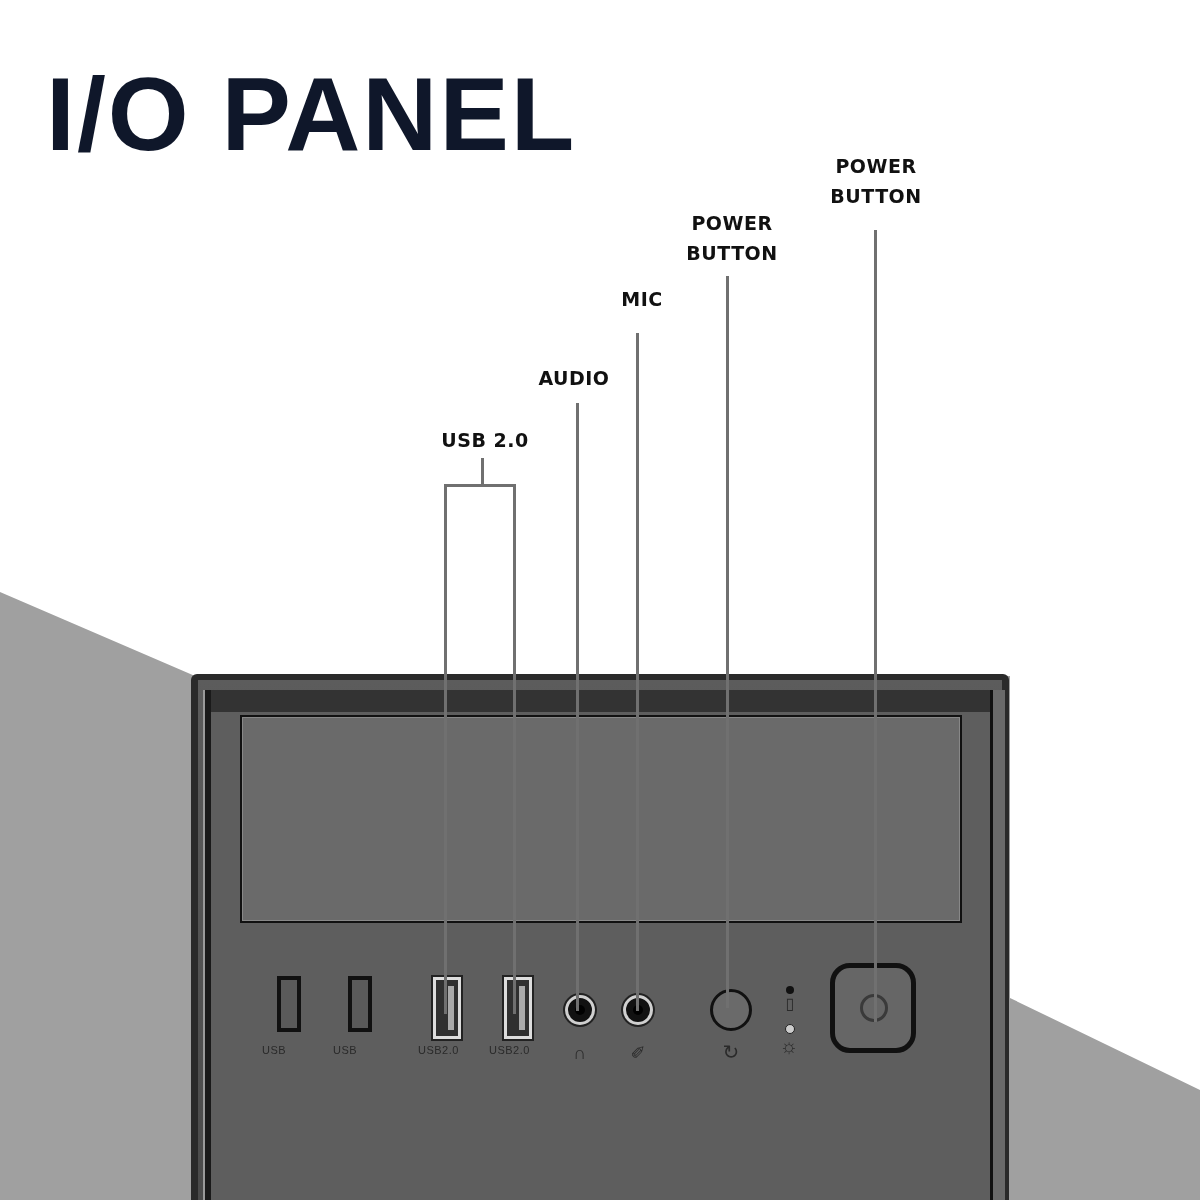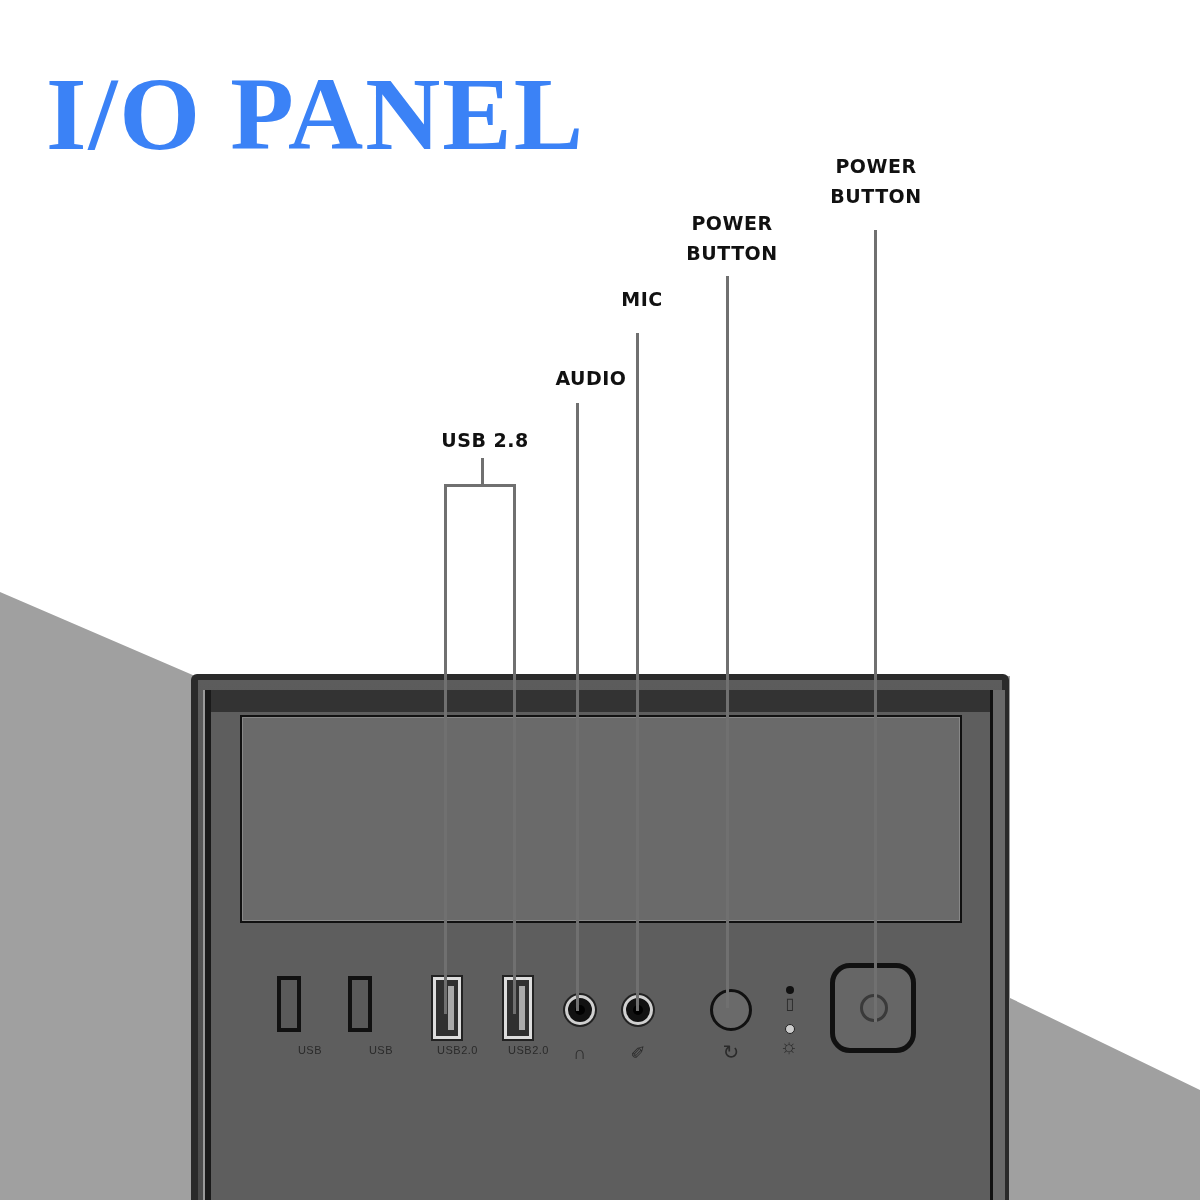--- a/index.html
+++ b/index.html
@@ -1,54 +1,54 @@
 <!DOCTYPE html>
 <html><head>
 <meta charset="utf-8">
 <style>
   html,body{margin:0;padding:0;}
   body{width:1200px;height:1200px;position:relative;overflow:hidden;background:#ffffff;font-family:"Liberation Sans",sans-serif;}
   .abs{position:absolute;}
   .wedge{left:0;top:0;width:1200px;height:1200px;}
-  .title{left:46px;top:62px;font-size:104px;font-weight:bold;color:#3b82f6;letter-spacing:2px;line-height:1;font-family:Liberation Serif, serif;}
+  .title{left:46px;top:62px;font-size:104px;font-weight:bold;color:#0f172a;letter-spacing:2px;line-height:1;font-family:Liberation Sans, sans-serif;}
   .label{font-weight:bold;color:#111;font-size:19px;line-height:30px;text-align:center;font-family:"DejaVu Sans",sans-serif;letter-spacing:0.5px;}
   .line{background:#707070;width:3px;}
   .hline{background:#707070;height:3px;}
   
   .case{left:191px;top:674px;width:818px;height:540px;background:#2a2a2a;border-radius:6px 6px 0 0;}
   .case-rim{left:198px;top:680px;width:804px;height:540px;background:linear-gradient(#5c5c5c,#4a4a4a);}
   .case-lip{left:210px;top:690px;width:780px;height:22px;background:#333;border-bottom:2px solid #1e1e1e;}
   .case-face{left:210px;top:712px;width:780px;height:500px;background:#5e5e5e;}
   .case-side-l{left:203px;top:690px;width:6px;height:520px;background:#1a1a1a;border-left:2px solid #9a9a9a;}
   .case-side-r{left:990px;top:690px;width:12px;height:520px;background:#6a6a6a;border-left:3px solid #111;}
   .bay{left:240px;top:715px;width:718px;height:204px;background:#6a6a6a;border:2px solid #111;box-shadow:inset 0 0 0 1px #888;}
   .port-usb{width:24px;height:56px;border:4px solid #111;background:#5a5a5a;box-sizing:border-box;}
   .port-usb2{width:28px;height:62px;border:3px solid #ddd;outline:2px solid #222;background:#303030;box-sizing:border-box;}
   .port-usb2 .tongue{position:absolute;right:4px;top:6px;width:6px;height:44px;background:#aaa;}
-  .port-lbl{font-size:11px;color:#2a2a2a;text-align:right;width:60px;letter-spacing:0.5px;}
+  .port-lbl{font-size:11px;color:#2a2a2a;text-align:left;width:60px;letter-spacing:0.5px;}
   .jack{width:30px;height:30px;border-radius:50%;background:#111;border:3px solid #d0d0d0;box-shadow:0 0 0 2px #222;box-sizing:border-box;}
   .jack-in{position:absolute;left:7px;top:7px;width:10px;height:10px;border-radius:50%;background:#000;}
   .reset{width:42px;height:42px;border-radius:50%;border:3px solid #111;background:#6a6a6a;box-sizing:border-box;}
   .power{width:86px;height:90px;border-radius:20px;border:5px solid #111;background:#666;box-sizing:border-box;}
   .power-ring{position:absolute;left:25px;top:26px;width:28px;height:28px;border-radius:50%;border:3px solid #3a3a3a;box-sizing:border-box;}
   .icon-txt{font-size:18px;color:#2a2a2a;text-align:center;width:30px;line-height:1;}
   .led{width:8px;height:8px;border-radius:50%;background:#111;}
   .led-on{width:8px;height:8px;border-radius:50%;background:#ccc;border:1px solid #222;}
 </style>
 </head>
 <body>
 
 <svg class="abs wedge" viewBox="0 0 1200 1200">
   <polygon points="0,592 195,676 1010,676 1010,998 1200,1090 1200,1200 0,1200" fill="#a0a0a0"></polygon>
 </svg>
 
 <div class="abs title">I/O PANEL</div>
 
-<div class="abs label" style="left:420px;top:425px;width:130px;">USB 2.8</div>
-<div class="abs label" style="left:536px;top:363px;width:110px;">AUDIO</div>
+<div class="abs label" style="left:420px;top:425px;width:130px;">USB 2.0</div>
+<div class="abs label" style="left:519px;top:363px;width:110px;">AUDIO</div>
 <div class="abs label" style="left:600px;top:284px;width:84px;">MIC</div>
 <div class="abs" style="left:660px;top:208px;width:144px;">
   <div class="label">POWER</div>
   <div class="label">BUTTON</div>
 </div>
 <div class="abs" style="left:804px;top:151px;width:144px;">
   <div class="label">POWER</div>
   <div class="label">BUTTON</div>
 </div>
 

